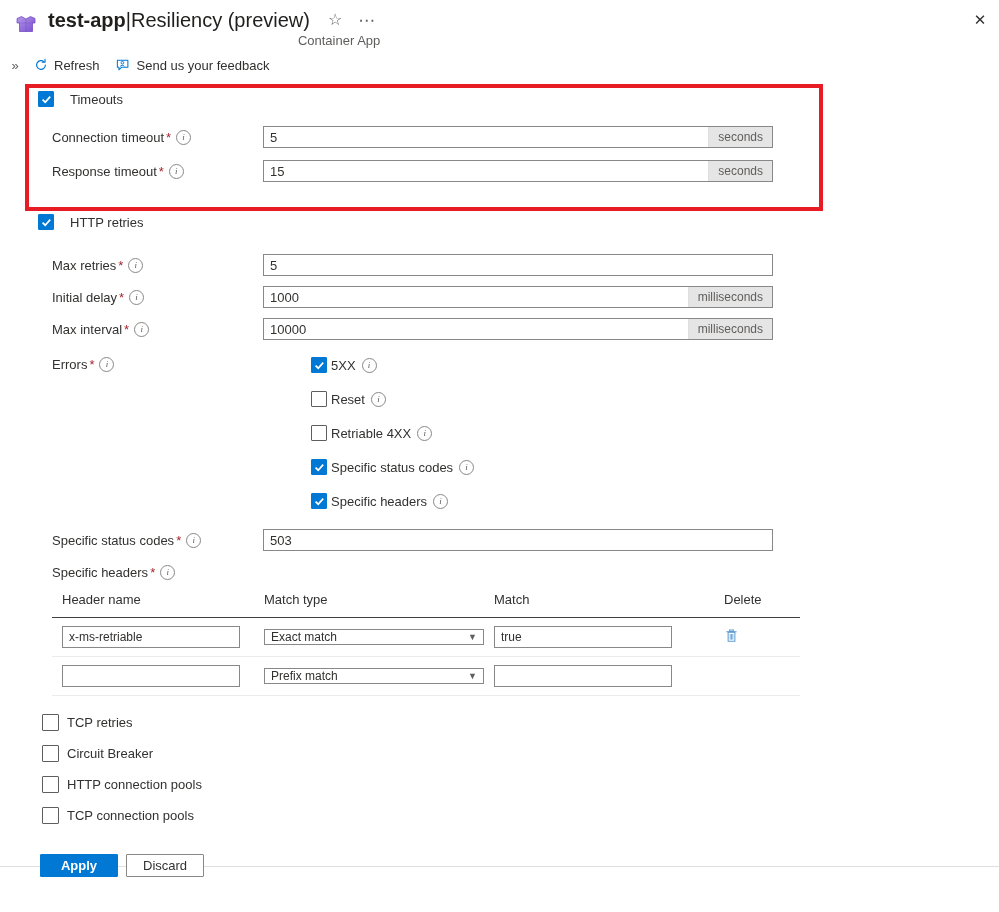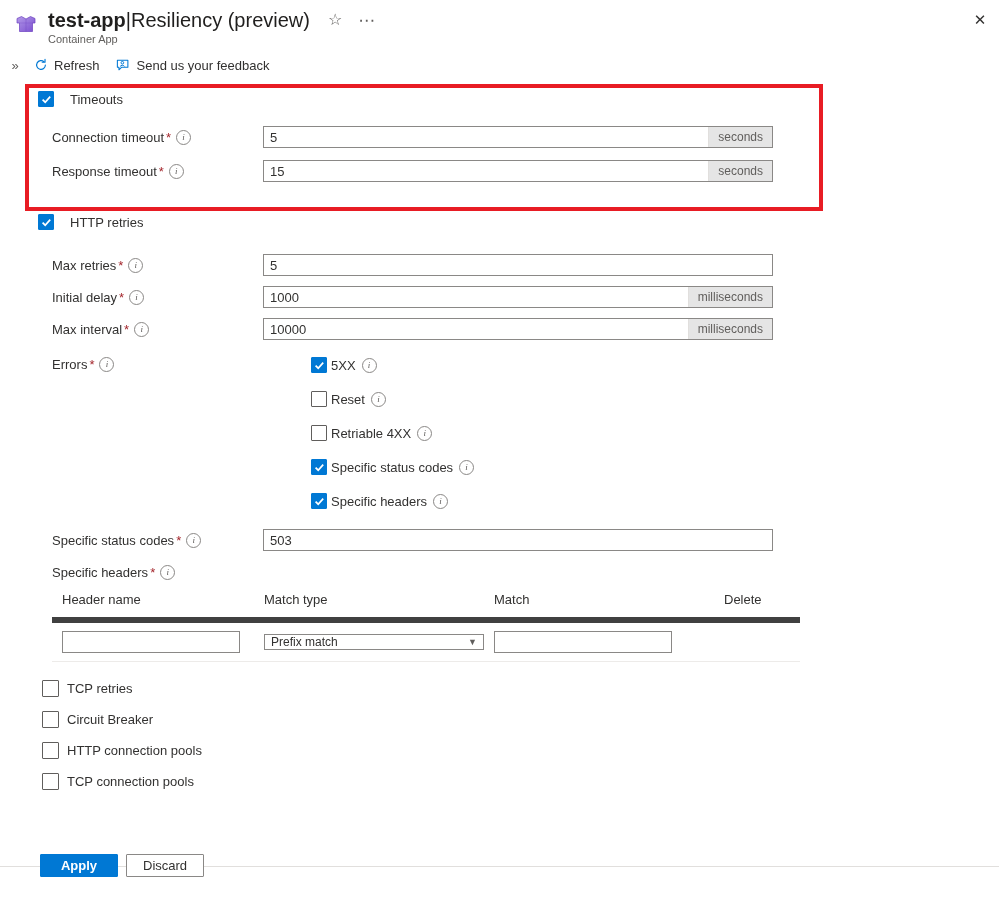--- a/index.html
+++ b/index.html
@@ -41,23 +41,24 @@
   .title-main {
     font-size: 20px;
     line-height: 24px;
     color: #201f1e;
     white-space: nowrap;
   }
   .title-main b { font-weight: 700; }
   .title-main .sep { font-weight: 400; color: #201f1e; }
   .title-main .sub-title { font-weight: 400; }
   .title-subtext {
-    font-size: 11px;
+    font-size: 13px;
     color: #605e5c;
     margin-top: 1px;
+    text-align: right;
   }
   .icon-btn {
     background: none;
     border: none;
     cursor: pointer;
     color: #605e5c;
     padding: 2px 4px;
     line-height: 1;
     display: inline-flex;
     align-items: center;
@@ -230,21 +231,21 @@
     margin-left: 14px;
     margin-top: 12px;
     border-collapse: collapse;
   }
   .hdr-table th {
     text-align: left;
     font-size: 13px;
     font-weight: 400;
     color: #323130;
     padding: 0 0 10px 10px;
-    border-bottom: 6px solid #404040;
+    border-bottom: 1px solid #404040;
   }
   .hdr-table td {
     padding: 8px 0 8px 10px;
     border-bottom: 1px solid #edebe9;
     vertical-align: middle;
   }
   .cell-input {
     width: 178px;
     height: 22px;
     box-sizing: border-box;
@@ -576,20 +577,46 @@
         <tr>
           <th class="col-header">Header name</th>
           <th class="col-match-type">Match type</th>
           <th class="col-match">Match</th>
           <th>Delete</th>
         </tr>
       </thead>
       <tbody>
         <tr>
           <td>
+            <input class="cell-input" value="x-ms-retriable" style="">
+          </td>
+          <td>
+            <span class="select-wrap">
+              <select>
+                <option>Exact match</option>
+              </select>
+              <span class="chev">▼</span>
+            </span>
+          </td>
+          <td>
+            <input class="cell-input" value="true" style="">
+          </td>
+          <td>
+            <button class="trash-btn">
+              <svg width="15" height="16" viewBox="0 0 16 17">
+                <path d="M6 2.2 h4 v1.4 h-4 z" fill="none" stroke="#5b9bd5" stroke-width="1.1"></path>
+                <path d="M3 4 h10" stroke="#5b9bd5" stroke-width="1.2" stroke-linecap="round"></path>
+                <path d="M4.4 4.6 h7.2 v9.4 h-7.2 z" fill="none" stroke="#5b9bd5" stroke-width="1.1"></path>
+                <path d="M6.6 6.4 v6 M8 6.4 v6 M9.4 6.4 v6" stroke="#5b9bd5" stroke-width="0.9"></path>
+              </svg>
+            </button>
+          </td>
+        </tr>
+        <tr>
+          <td>
             <input class="cell-input" value="" style="">
           </td>
           <td>
             <span class="select-wrap">
               <select>
                 <option>Prefix match</option>
               </select>
               <span class="chev">▼</span>
             </span>
           </td>

